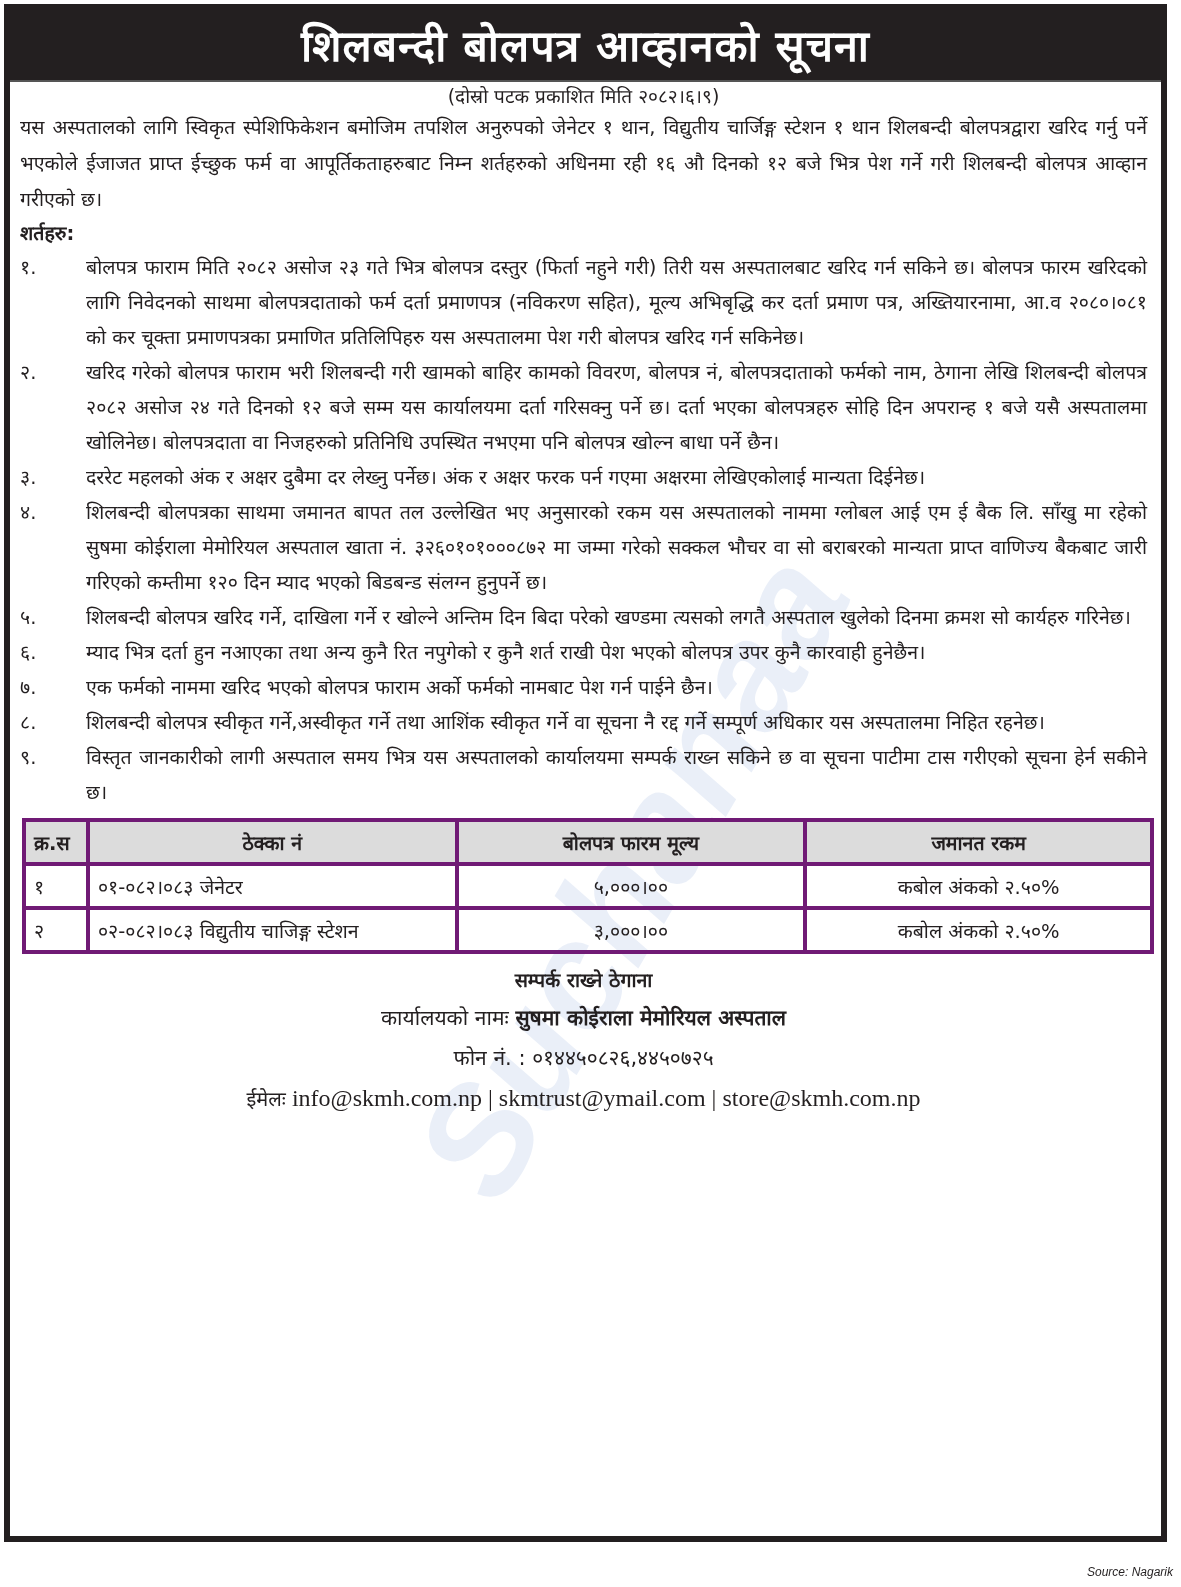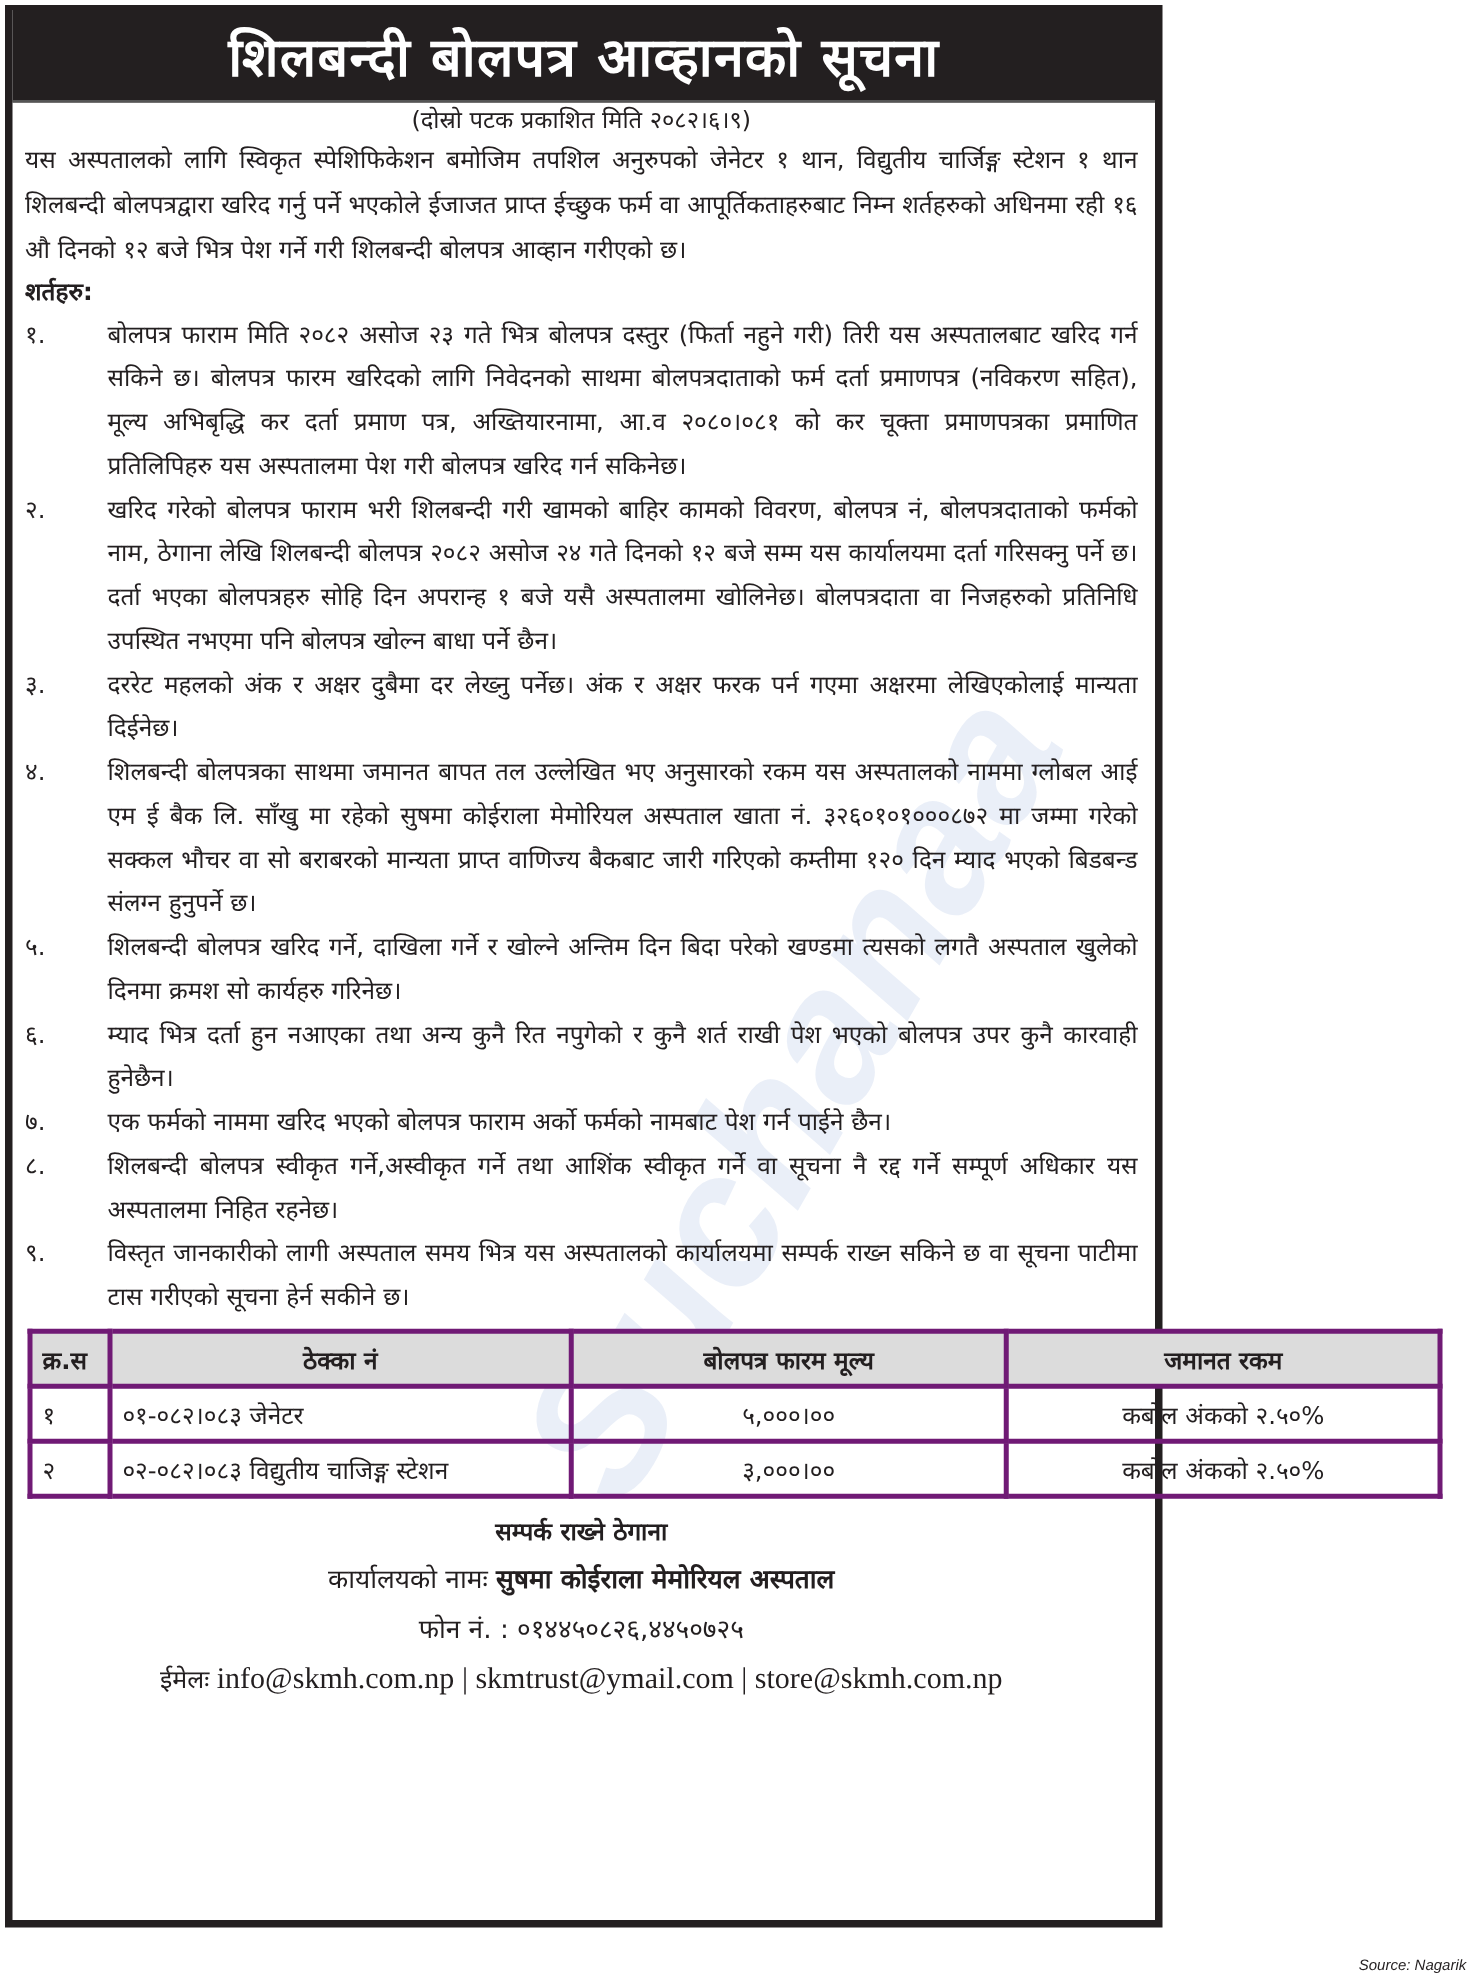--- a/index.html
+++ b/index.html
@@ -8,21 +8,21 @@
       font-family: "DejaVu Sans", sans-serif; color: #231f20;
     }
     .watermark {
       position: absolute; left: 380px; top: 1140px;
       font-family: "Liberation Sans", sans-serif; font-weight: bold; font-style: italic;
       font-size: 150px; color: rgba(90,130,200,0.13);
       transform: rotate(-60deg); transform-origin: left top; white-space: nowrap;
       pointer-events: none; z-index: 0;
     }
     .frame {
-      position: absolute; left: 4px; top: 4px; width: 926px; height: 1538px;
+      position: absolute; left: 4px; top: 4px; width: 1163px; height: 1538px;
       border: 6px solid #231f20; border-top-width: 4px; box-sizing: border-box;
       background: transparent; z-index: 1;
     }
     .title-bar {
       background: #231f20; height: 72px; display: flex; align-items: center; justify-content: center;
       border-bottom: 2px solid #555;
     }
     .title-bar h1 {
       margin: 0; color: #ffffff; font-family: "DejaVu Sans", sans-serif; font-weight: bold;
       font-size: 43px; letter-spacing: 1px;

